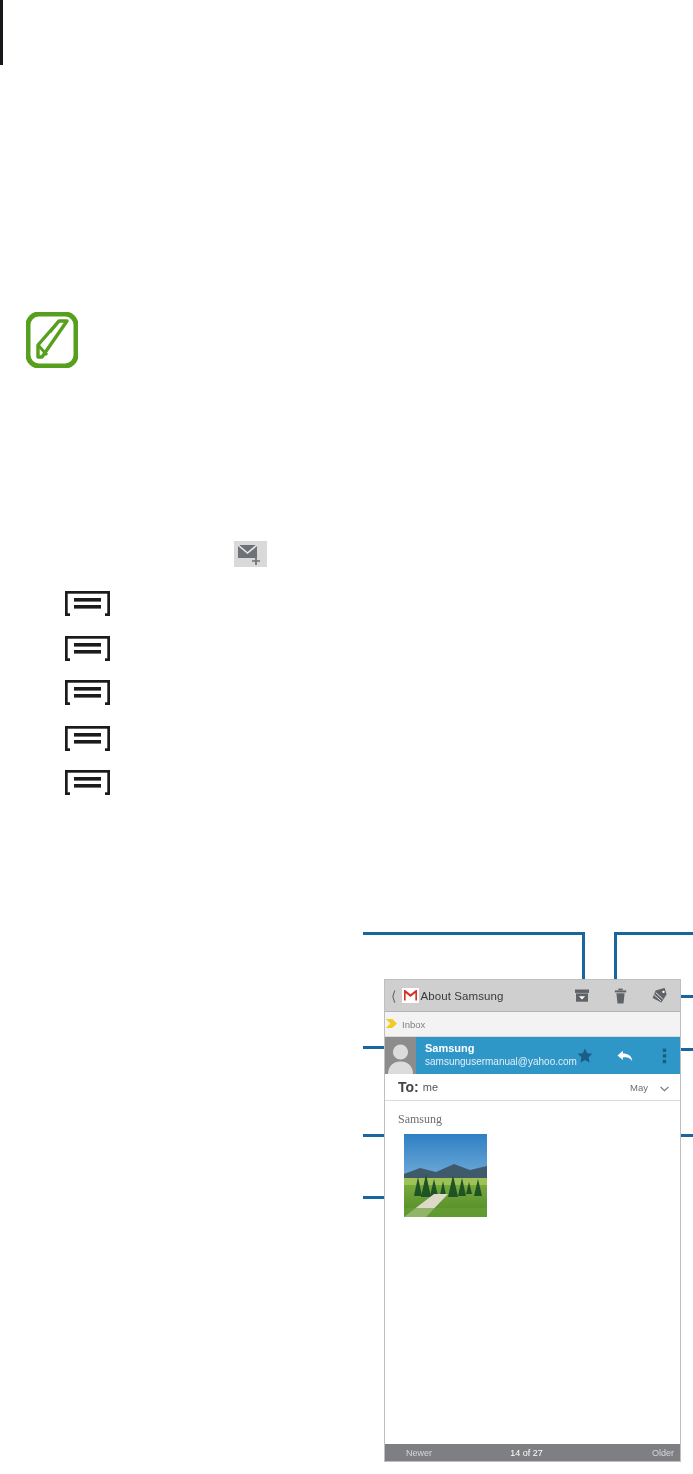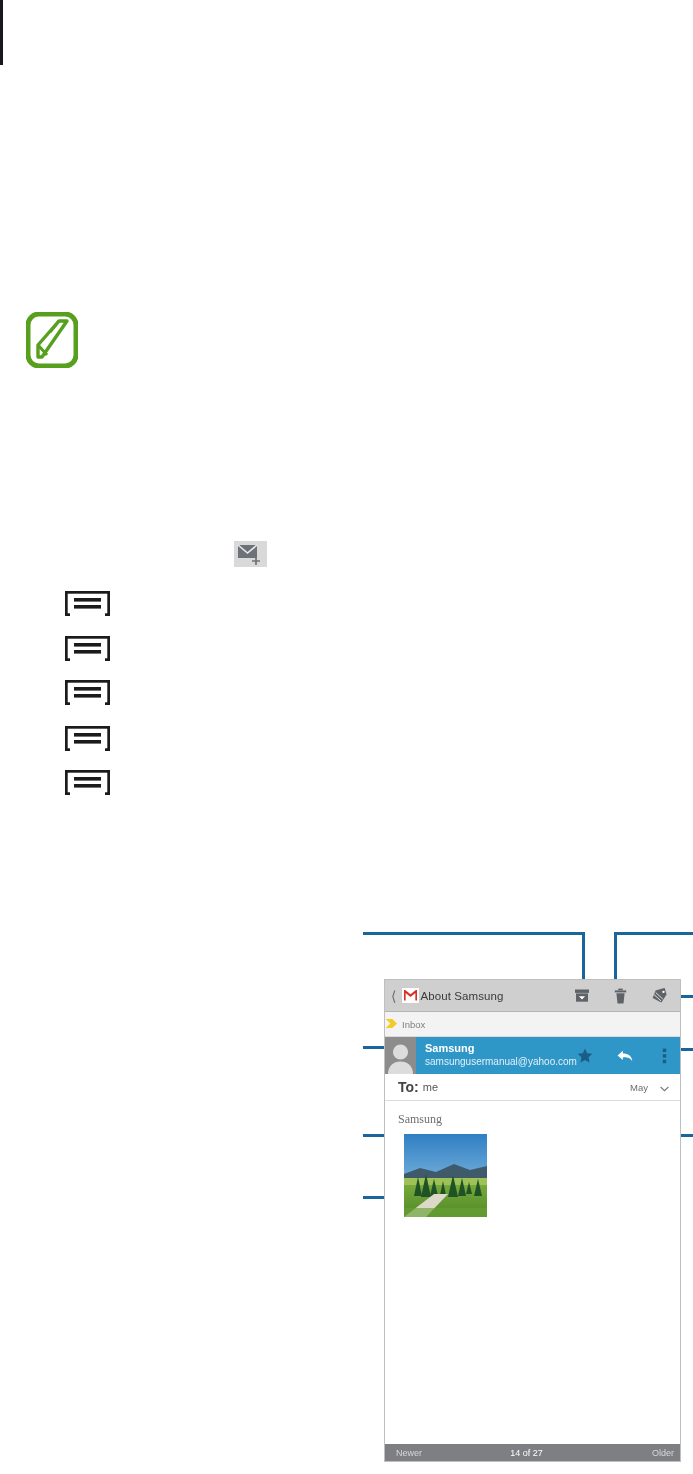--- a/index.html
+++ b/index.html
@@ -90,21 +90,21 @@
     font-size:8px;color:#555;font-weight:bold;letter-spacing:.7px;
     padding:9px 0 0 19px;
   }
   .attach-strip{padding:7px 0 0 19px;}
   .thumb{width:83px;height:83px;display:block;border:0;}
 
   .dev-bottom{
     position:absolute;left:0;right:0;bottom:0;height:17px;background:#7d7f83;
     display:flex;align-items:center;color:#d6d8da;font-size:9px;
   }
-  .db-left{padding-left:11px;}
+  .db-left{padding-left:11px;margin-left:10px;}
   .db-mid{position:absolute;left:0;right:12px;text-align:center;color:#ffffff;}
   .db-right{margin-left:auto;padding-right:6px;}
 
   
   .cal{position:absolute;background:#19659e;}
   .calh{height:3px;}
   .calv{width:3px;}
 </style>
 </head>
 <body>

